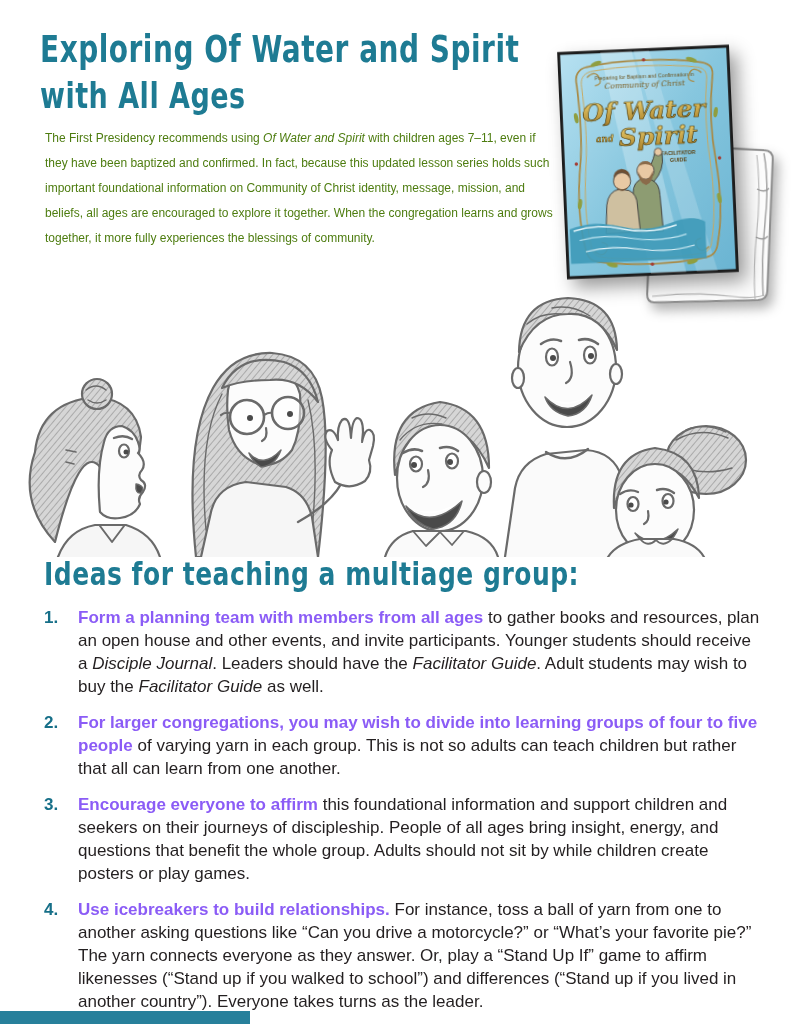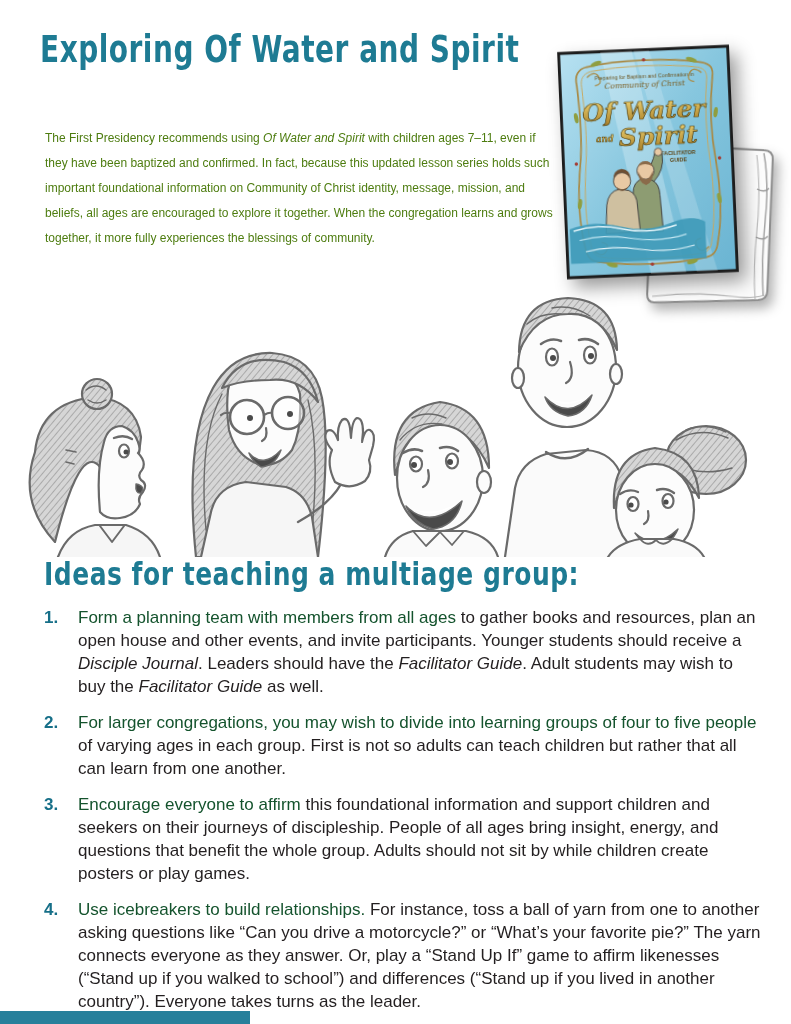--- a/index.html
+++ b/index.html
@@ -13,21 +13,21 @@
   .title-block { position:absolute; left:40px; top:28px; width:520px; text-align:left; color:#1e7b93; }
   .title-line { display:inline-block; font-family:"DejaVu Sans", sans-serif; font-weight:bold;
     transform:scaleY(1.3); transform-origin:top center; letter-spacing:.5px; white-space:nowrap; }
   .t1 { font-size:28px; }
   .t2 { font-size:27px; margin-top:14px; }
   
   .intro { position:absolute; left:45px; top:126px; width:512px;
     font-size:12px; line-height:25px; color:#4d7c0f; }
   .seg-plain { font-style:normal; }
   .seg-italic { font-style:italic; }
-  .seg-lead { color:#14532d; font-weight:normal; }
+  .seg-lead { color:#8b5cf6; font-weight:bold; }
   
   .cover-stack { position:absolute; left:558px; top:42px; width:233px; height:275px; }
   .sheet-behind { position:absolute; left:86px; top:98px; width:146px; height:172px;
     transform:rotate(1.5deg); filter:drop-shadow(5px 7px 6px rgba(0,0,0,.30)); }
   .book-cover { position:absolute; left:4px; top:6px; width:172px; height:228px;
     transform:rotate(-2.5deg); filter:drop-shadow(7px 9px 9px rgba(0,0,0,.40)); }
   .book-cover svg, .sheet-behind svg, .illustration svg { display:block; width:100%; height:100%; }
   
   .illustration { position:absolute; left:0; top:290px; width:791px; height:267px; }
   
@@ -42,20 +42,21 @@
   
   .footer-bar { position:absolute; left:0; bottom:0; width:250px; height:13px; background:#27809b; }
 </style>
 </head>
 <body>
 
 <div class="page">
 
   <div class="title-block">
     <div><span class="title-line t1">Exploring Of Water and Spirit</span></div>
+    <div><span class="title-line t2">with All Ages</span></div>
   </div>
 
   <div class="cover-stack">
     <div class="sheet-behind">
       <svg viewBox="0 0 146 172" xmlns="http://www.w3.org/2000/svg">
         <path d="M8,6 L118,9 Q127,9 127,18 L125,150 Q125,158 116,159 L12,164 Q5,164 5,156 Z" fill="#fcfcfc" stroke="#8e8e8e" stroke-width="2"></path>
         <path d="M118,12 Q124,40 121,80 Q118,120 121,155" fill="none" stroke="#a5a5a5" stroke-width="1.5"></path>
         <path d="M111,14 Q116,50 113,90 Q110,128 113,158" fill="none" stroke="#bdbdbd" stroke-width="1.2"></path>
         <path d="M112,48 q8,4 12,-1 M112,96 q8,4 12,-1" fill="none" stroke="#9a9a9a" stroke-width="1.3"></path>
         <path d="M10,158 Q50,152 90,156 Q110,158 122,154" fill="none" stroke="#b5b5b5" stroke-width="1.2"></path>
@@ -226,21 +227,21 @@
 
   <h2 class="section-heading">Ideas for teaching a multiage group:</h2>
 
   <ol class="idea-list">
       <li>
         <span class="num">1.</span>
         <span class="li-body"><span class="seg-lead">Form a planning team with members from all ages</span><span class="seg-plain"> to gather books and resources, plan an open house and other events, and invite participants. Younger students should receive a </span><span class="seg-italic">Disciple Journal</span><span class="seg-plain">. Leaders should have the </span><span class="seg-italic">Facilitator Guide</span><span class="seg-plain">. Adult students may wish to buy the </span><span class="seg-italic">Facilitator Guide</span><span class="seg-plain"> as well.</span></span>
       </li>
       <li>
         <span class="num">2.</span>
-        <span class="li-body"><span class="seg-lead">For larger congregations, you may wish to divide into learning groups of four to five people</span><span class="seg-plain"> of varying ages in each group. First is not so adults can teach children but rather that all can learn from one another.</span></span>
+        <span class="li-body"><span class="seg-lead">For larger congregations, you may wish to divide into learning groups of four to five people</span><span class="seg-plain"> of varying yarn in each group. This is not so adults can teach children but rather that all can learn from one another.</span></span>
       </li>
       <li>
         <span class="num">3.</span>
         <span class="li-body"><span class="seg-lead">Encourage everyone to affirm</span><span class="seg-plain"> this foundational information and support children and seekers on their journeys of discipleship. People of all ages bring insight, energy, and questions that benefit the whole group. Adults should not sit by while children create posters or play games.</span></span>
       </li>
       <li>
         <span class="num">4.</span>
         <span class="li-body"><span class="seg-lead">Use icebreakers to build relationships.</span><span class="seg-plain"> For instance, toss a ball of yarn from one to another asking questions like “Can you drive a motorcycle?” or “What’s your favorite pie?” The yarn connects everyone as they answer. Or, play a “Stand Up If” game to affirm likenesses (“Stand up if you walked to school”) and differences (“Stand up if you lived in another country”). Everyone takes turns as the leader.</span></span>
       </li>
     </ol>

